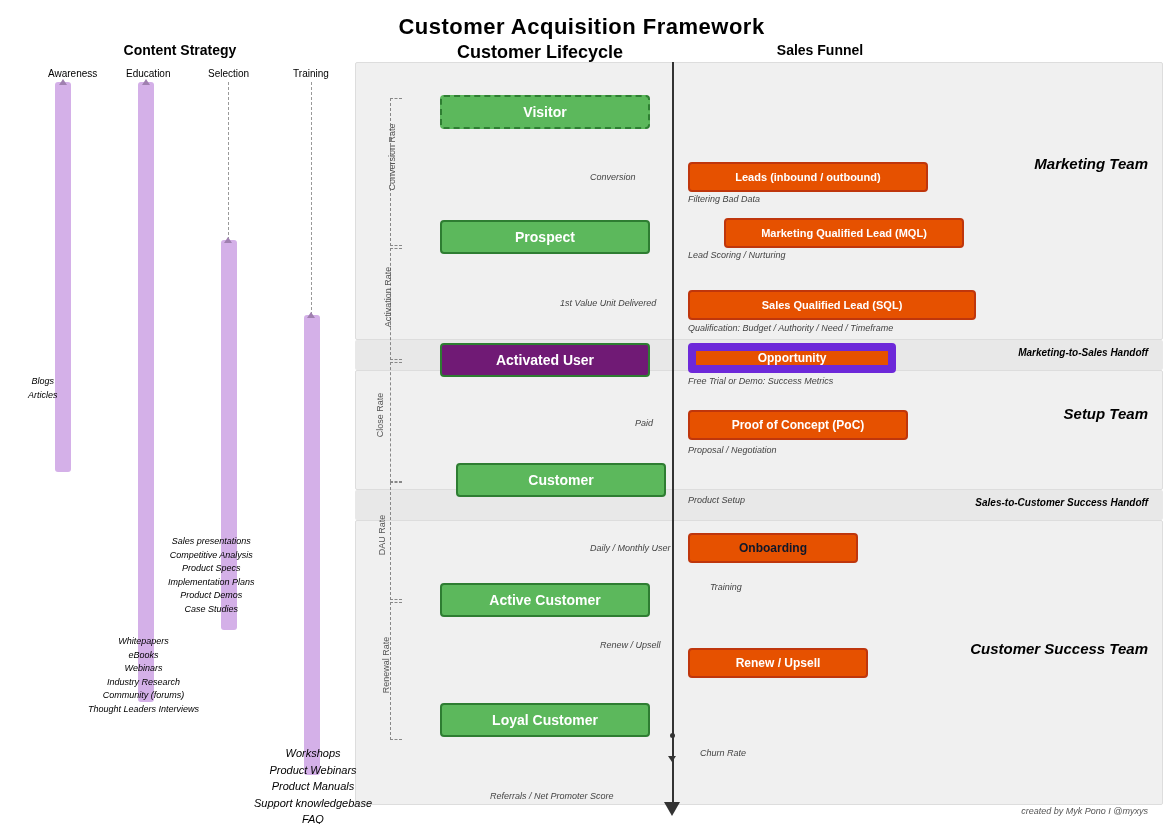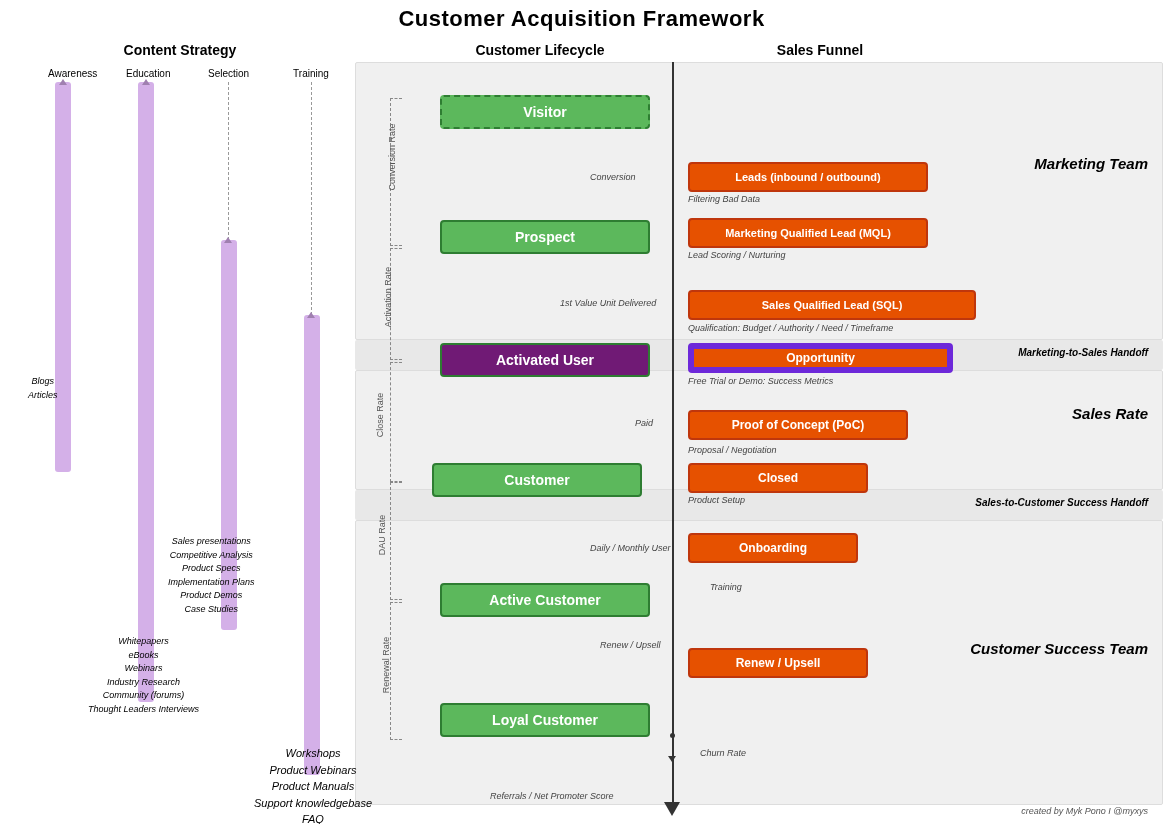--- a/index.html
+++ b/index.html
@@ -9,31 +9,31 @@
       width: 1163px;
       height: 824px;
       overflow: hidden;
       position: relative;
     }
     .main-container {
       width: 1163px;
       height: 824px;
       background: #fff;
       position: relative;
-      padding: 6px;
+      padding: 14px;
     }
     .title {
       text-align: center;
       font-size: 22px;
       font-weight: bold;
       margin-bottom: 8px;
       letter-spacing: 0.5px;
     }
     .content-strategy-header { position: absolute; left: 30px; width: 300px; top: 42px; font-size: 14px; font-weight: bold; text-align: center; }
-    .lifecycle-header { position: absolute; left: 415px; width: 250px; top: 42px; font-size: 14px; font-weight: bold; text-align: center; }
+    .lifecycle-header { position: absolute; left: 415px; width: 250px; top: 42px; font-size: 18px; font-weight: bold; text-align: center; }
     .sales-funnel-header { position: absolute; left: 690px; width: 260px; top: 42px; font-size: 14px; font-weight: bold; text-align: center; }
 
     
     .band {
       position: absolute;
       left: 355px;
       right: 0;
       border-radius: 2px;
     }
     .band-marketing {
@@ -117,21 +117,21 @@
   <div class="sales-funnel-header">Sales Funnel</div>
 
   <div class="band band-marketing"></div>
   <div class="band band-sales"></div>
   <div class="band band-customer"></div>
 
   <div class="band band-handoff1"></div>
   <div class="band band-handoff2"></div>
 
   <div class="team-label team-marketing">Marketing Team</div>
-  <div class="team-label team-sales">Sales Rate</div>
+  <div class="team-label team-sales">Setup Team</div>
   <div class="team-label team-customer">Customer Success Team</div>
 
   <div class="handoff-label handoff1-label">Marketing-to-Sales Handoff</div>
   <div class="handoff-label handoff2-label">Sales-to-Customer Success Handoff</div>
 
   <div class="vertical-line"></div>
   <div class="arrow-down"></div>
 
   <div style="position:absolute; left:48px; top:68px; font-size:10px; text-align:center; width:30px;">Awareness</div>
   <div style="position:absolute; left:55px; top:82px; width:16px; height:390px; background:#d4b0e8; border-radius:3px;"></div>
@@ -171,39 +171,38 @@
 
   <div style="position:absolute; left:390px; top:602px; width:12px; height:138px; border-left:1px dashed #888; border-top:1px dashed #888; border-bottom:1px dashed #888;"></div>
   <div style="position:absolute; left:358px; top:660px; font-size:9px; color:#555; transform:rotate(-90deg); transform-origin:center; white-space:nowrap;">Renewal Rate</div>
 
   <div style="position:absolute; left:440px; top:95px; width:210px; height:34px; background:#5cb85c; border:2px dashed #2e7d32; border-radius:4px; display:flex; align-items:center; justify-content:center; color:#fff; font-weight:bold; font-size:14px;">Visitor</div>
 
   <div style="position:absolute; left:440px; top:220px; width:210px; height:34px; background:#5cb85c; border:2px solid #2e7d32; border-radius:4px; display:flex; align-items:center; justify-content:center; color:#fff; font-weight:bold; font-size:14px;">Prospect</div>
 
   <div style="position:absolute; left:440px; top:343px; width:210px; height:34px; background:#701a75; border:2px solid #2e7d32; border-radius:4px; display:flex; align-items:center; justify-content:center; color:#fff; font-weight:bold; font-size:14px;">Activated User</div>
 
-  <div style="position:absolute; left:432px; top:463px; width:210px; height:34px; background:#5cb85c; border:2px solid #2e7d32; border-radius:4px; display:flex; align-items:center; justify-content:center; color:#fff; font-weight:bold; font-size:14px;">Customer</div>
+  <div style="position:absolute; left:456px; top:463px; width:210px; height:34px; background:#5cb85c; border:2px solid #2e7d32; border-radius:4px; display:flex; align-items:center; justify-content:center; color:#fff; font-weight:bold; font-size:14px;">Customer</div>
 
   <div style="position:absolute; left:440px; top:583px; width:210px; height:34px; background:#5cb85c; border:2px solid #2e7d32; border-radius:4px; display:flex; align-items:center; justify-content:center; color:#fff; font-weight:bold; font-size:14px;">Active Customer</div>
 
   <div style="position:absolute; left:440px; top:703px; width:210px; height:34px; background:#5cb85c; border:2px solid #2e7d32; border-radius:4px; display:flex; align-items:center; justify-content:center; color:#fff; font-weight:bold; font-size:14px;">Loyal Customer</div>
 
   <div style="position:absolute; left:688px; top:162px; width:240px; height:30px; background:#e65100; border:2px solid #bf360c; border-radius:4px; display:flex; align-items:center; justify-content:center; color:#fff; font-weight:bold; font-size:11px;">Leads (inbound / outbound)</div>
 
-  <div style="position:absolute; left:688px; top:218px; width:240px; height:30px; background:#e65100; border:2px solid #bf360c; border-radius:4px; display:flex; align-items:center; justify-content:center; color:#fff; font-weight:bold; font-size:11px;">Marketing Qualified Lead (MQL)</div>
+  <div style="position:absolute; left:724px; top:218px; width:240px; height:30px; background:#e65100; border:2px solid #bf360c; border-radius:4px; display:flex; align-items:center; justify-content:center; color:#fff; font-weight:bold; font-size:11px;">Marketing Qualified Lead (MQL)</div>
 
   <div style="position:absolute; left:688px; top:290px; width:288px; height:30px; background:#e65100; border:2px solid #bf360c; border-radius:4px; display:flex; align-items:center; justify-content:center; color:#fff; font-weight:bold; font-size:11px;">Sales Qualified Lead (SQL)</div>
 
-  <div style="position:absolute; left:688px; top:343px; width:265px; height:30px; background:#e65100; border:6px solid #6d28d9; border-radius:4px; display:flex; align-items:center; justify-content:center; color:#fff; font-weight:bold; font-size:12px;">Opportunity</div>
+  <div style="position:absolute; left:688px; top:343px; width:208px; height:30px; background:#e65100; border:8px solid #6d28d9; border-radius:4px; display:flex; align-items:center; justify-content:center; color:#fff; font-weight:bold; font-size:12px;">Opportunity</div>
 
   <div style="position:absolute; left:688px; top:410px; width:220px; height:30px; background:#e65100; border:2px solid #bf360c; border-radius:4px; display:flex; align-items:center; justify-content:center; color:#fff; font-weight:bold; font-size:12px;">Proof of Concept (PoC)</div>
 
-  <div style="position:absolute; left:688px; top:463px; width:180px; height:30px; background:#e65100; border:2px solid #bf360c; border-radius:4px; display:flex; align-items:center; justify-content:center; color:#fff; font-weight:bold; font-size:12px;">Closed</div>
-
-  <div style="position:absolute; left:688px; top:533px; width:170px; height:30px; background:#e65100; border:2px solid #bf360c; border-radius:4px; display:flex; align-items:center; justify-content:center; color:#ffffff; font-weight:bold; font-size:12px;">Onboarding</div>
+
+  <div style="position:absolute; left:688px; top:533px; width:170px; height:30px; background:#e65100; border:2px solid #bf360c; border-radius:4px; display:flex; align-items:center; justify-content:center; color:#0f172a; font-weight:bold; font-size:12px;">Onboarding</div>
 
   <div style="position:absolute; left:688px; top:648px; width:180px; height:30px; background:#e65100; border:2px solid #bf360c; border-radius:4px; display:flex; align-items:center; justify-content:center; color:#fff; font-weight:bold; font-size:12px;">Renew / Upsell</div>
 
   <div style="position:absolute; left:590px; top:172px; font-size:9px; font-style:italic; color:#444;">Conversion</div>
   <div style="position:absolute; left:688px; top:194px; font-size:9px; font-style:italic; color:#444;">Filtering Bad Data</div>
   <div style="position:absolute; left:688px; top:250px; font-size:9px; font-style:italic; color:#444;">Lead Scoring / Nurturing</div>
   <div style="position:absolute; left:560px; top:298px; font-size:9px; font-style:italic; color:#444;">1st Value Unit Delivered</div>
   <div style="position:absolute; left:688px; top:323px; font-size:9px; font-style:italic; color:#444;">Qualification: Budget / Authority / Need / Timeframe</div>
   <div style="position:absolute; left:688px; top:376px; font-size:9px; font-style:italic; color:#444;">Free Trial or Demo: Success Metrics</div>
   <div style="position:absolute; left:635px; top:418px; font-size:9px; font-style:italic; color:#444;">Paid</div>

